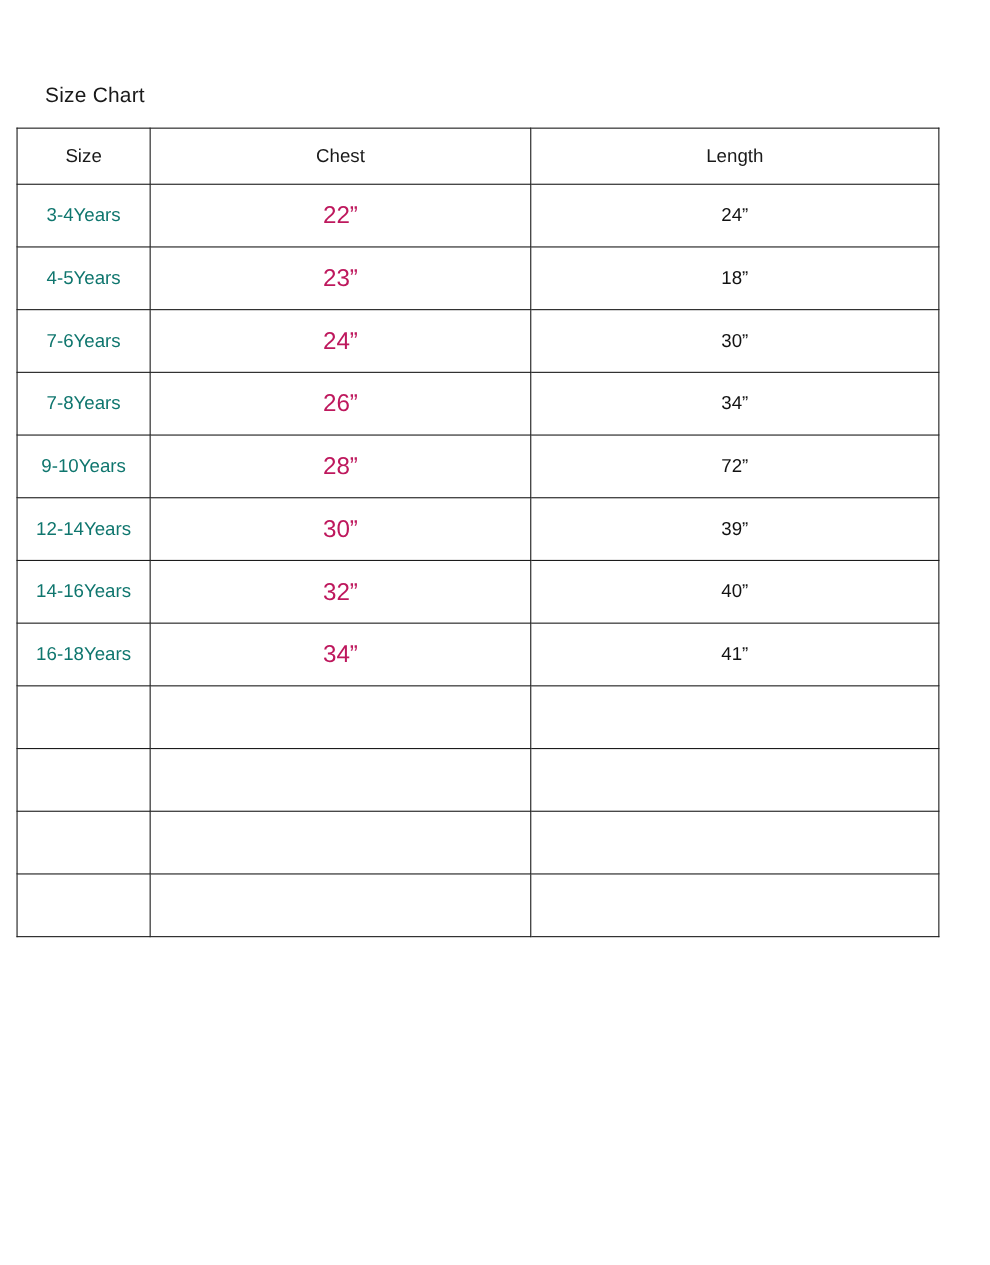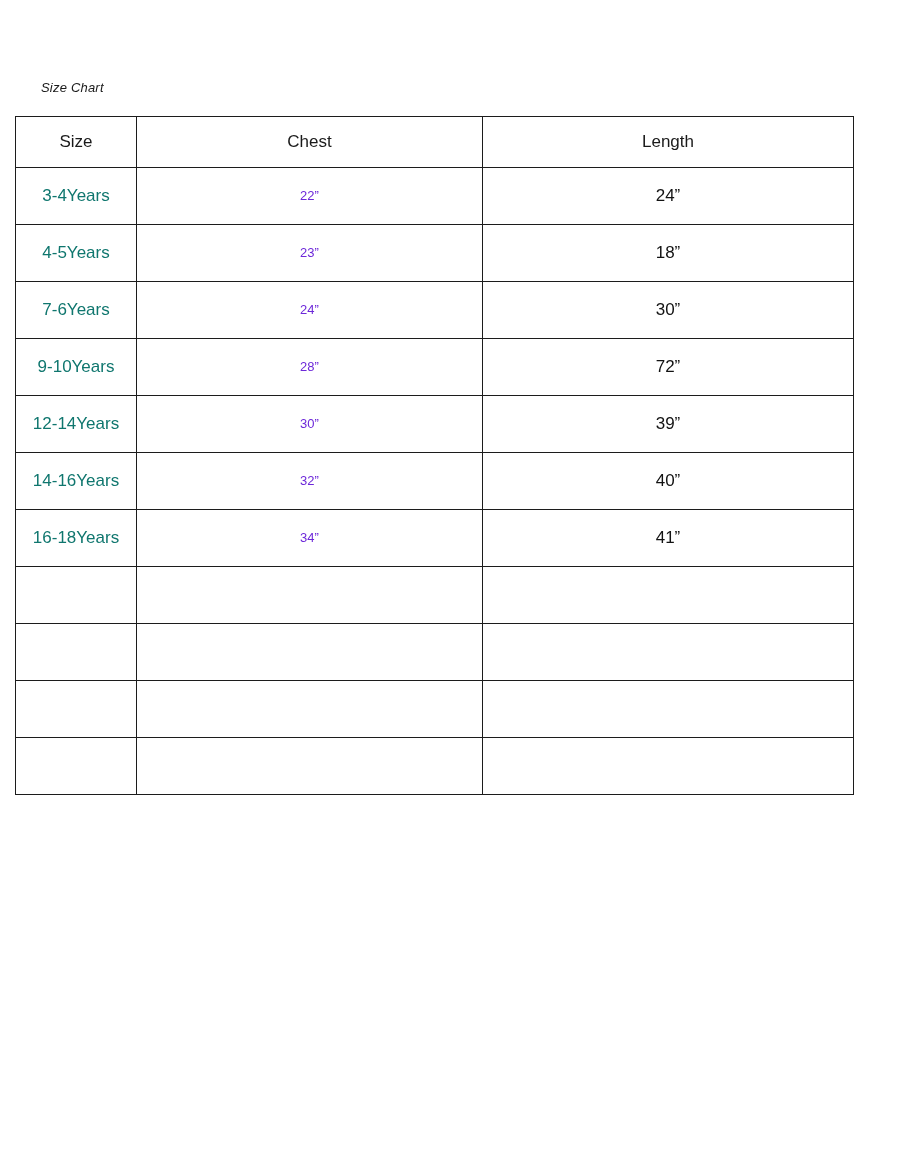--- a/index.html
+++ b/index.html
@@ -20,26 +20,25 @@
     position: absolute;
     inset: 0;
     background: #ffffff;
   }
 
   
   .chart-title {
     position: absolute;
     left: 41px;
     top: 76px;
-    font-size: 13px;
+    font-size: 19px;
     line-height: 24px;
     letter-spacing: 0.2px;
     color: #1a1a1a;
     white-space: nowrap;
-    font-style: italic;
   }
 
   
   .size-table-wrap {
     position: absolute;
     left: 15px;
     top: 116px;
     width: 838px;
   }
 
@@ -86,23 +85,23 @@
     display: block;
     text-align: center;
     font-size: 17px;
     line-height: 56px;
     color: #0f766e;
     white-space: nowrap;
   }
   .cell-chest {
     display: block;
     text-align: center;
-    font-size: 13px;
+    font-size: 22px;
     line-height: 56px;
-    color: #6d28d9;
+    color: #be185d;
   }
   .cell-length {
     display: block;
     text-align: center;
     font-size: 17px;
     line-height: 48px;   
     color: #121212;
   }
   .cell-empty {
     display: block;
@@ -167,20 +166,31 @@
               <span class="cell-size">7-6Years</span>
             </td>
           <td>
               <span class="cell-chest">24”</span>
             </td>
           <td>
               <span class="cell-length">30”</span>
             </td>
         </tr>
 
+        <tr class="data-row">
+          <td>
+              <span class="cell-size">7-8Years</span>
+            </td>
+          <td>
+              <span class="cell-chest">26”</span>
+            </td>
+          <td>
+              <span class="cell-length">34”</span>
+            </td>
+        </tr>
 
         <tr class="data-row">
           <td>
               <span class="cell-size">9-10Years</span>
             </td>
           <td>
               <span class="cell-chest">28”</span>
             </td>
           <td>
               <span class="cell-length">72”</span>

